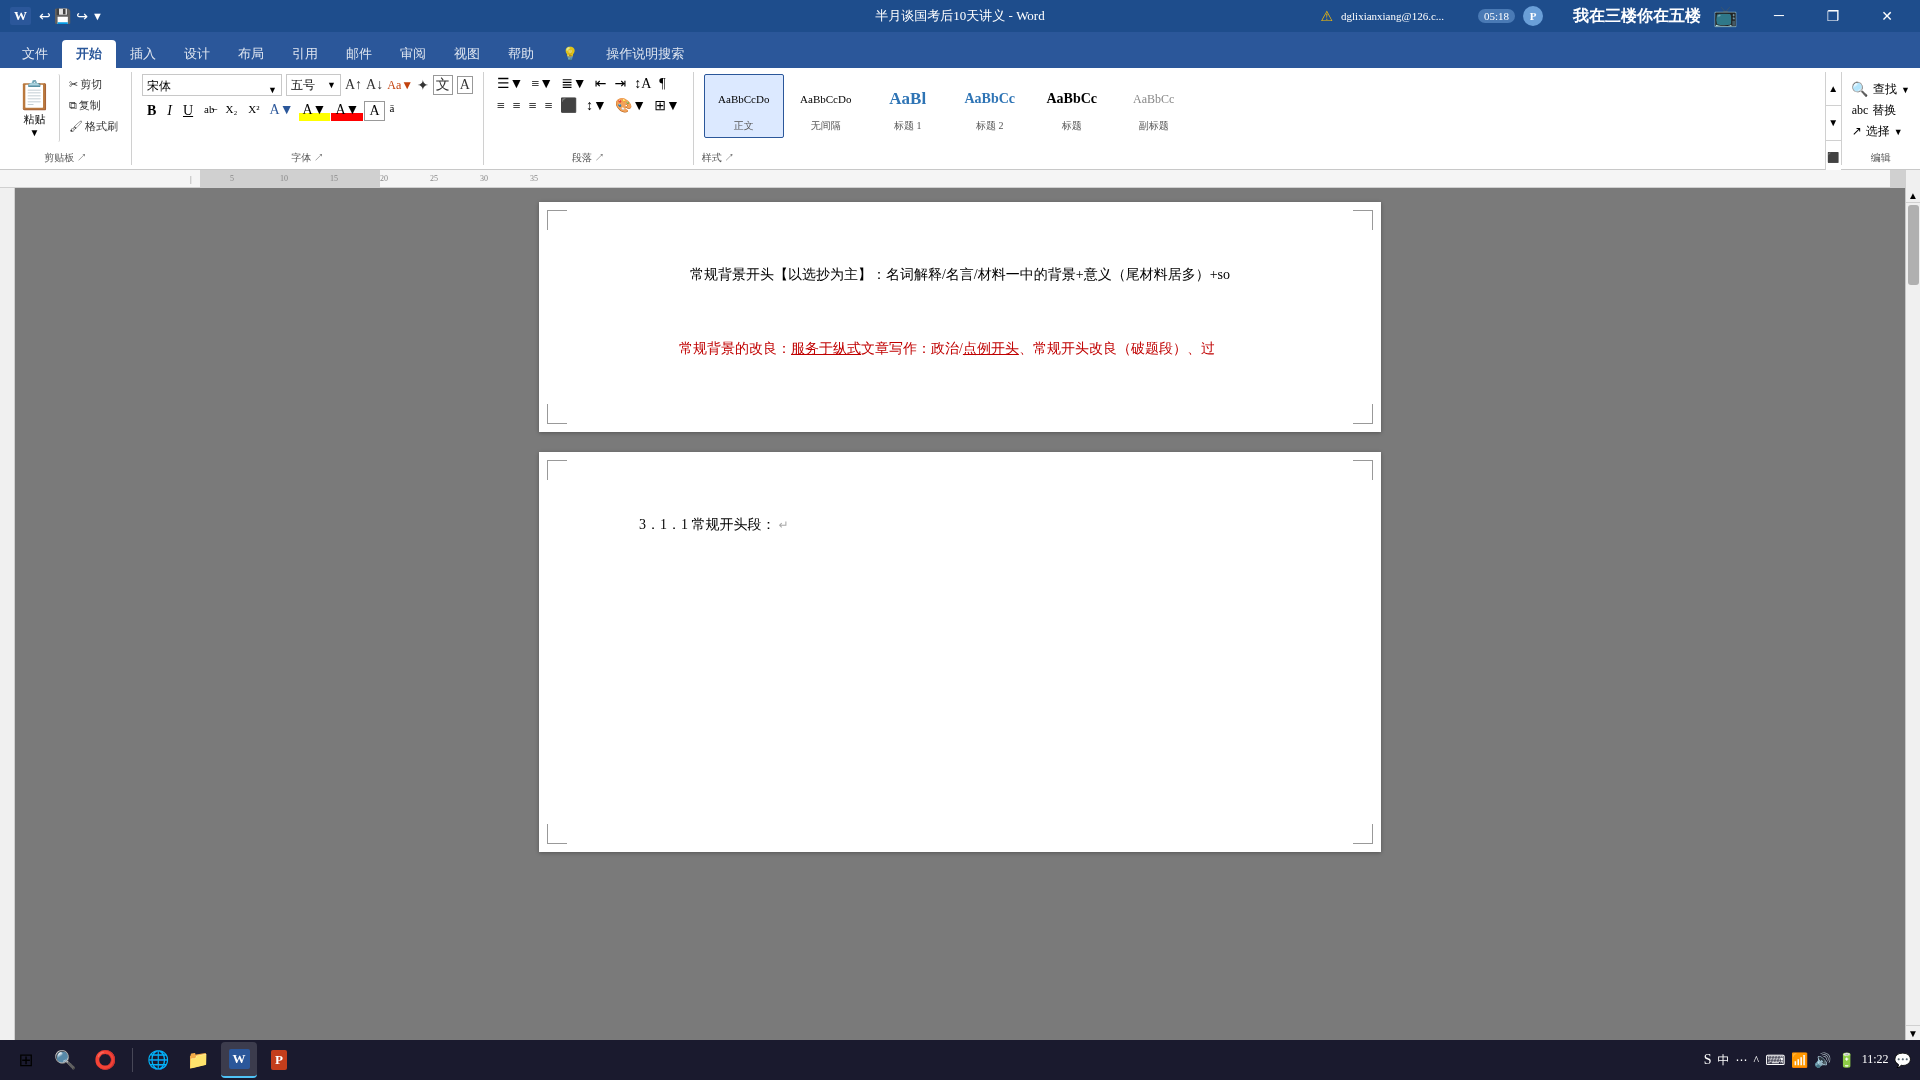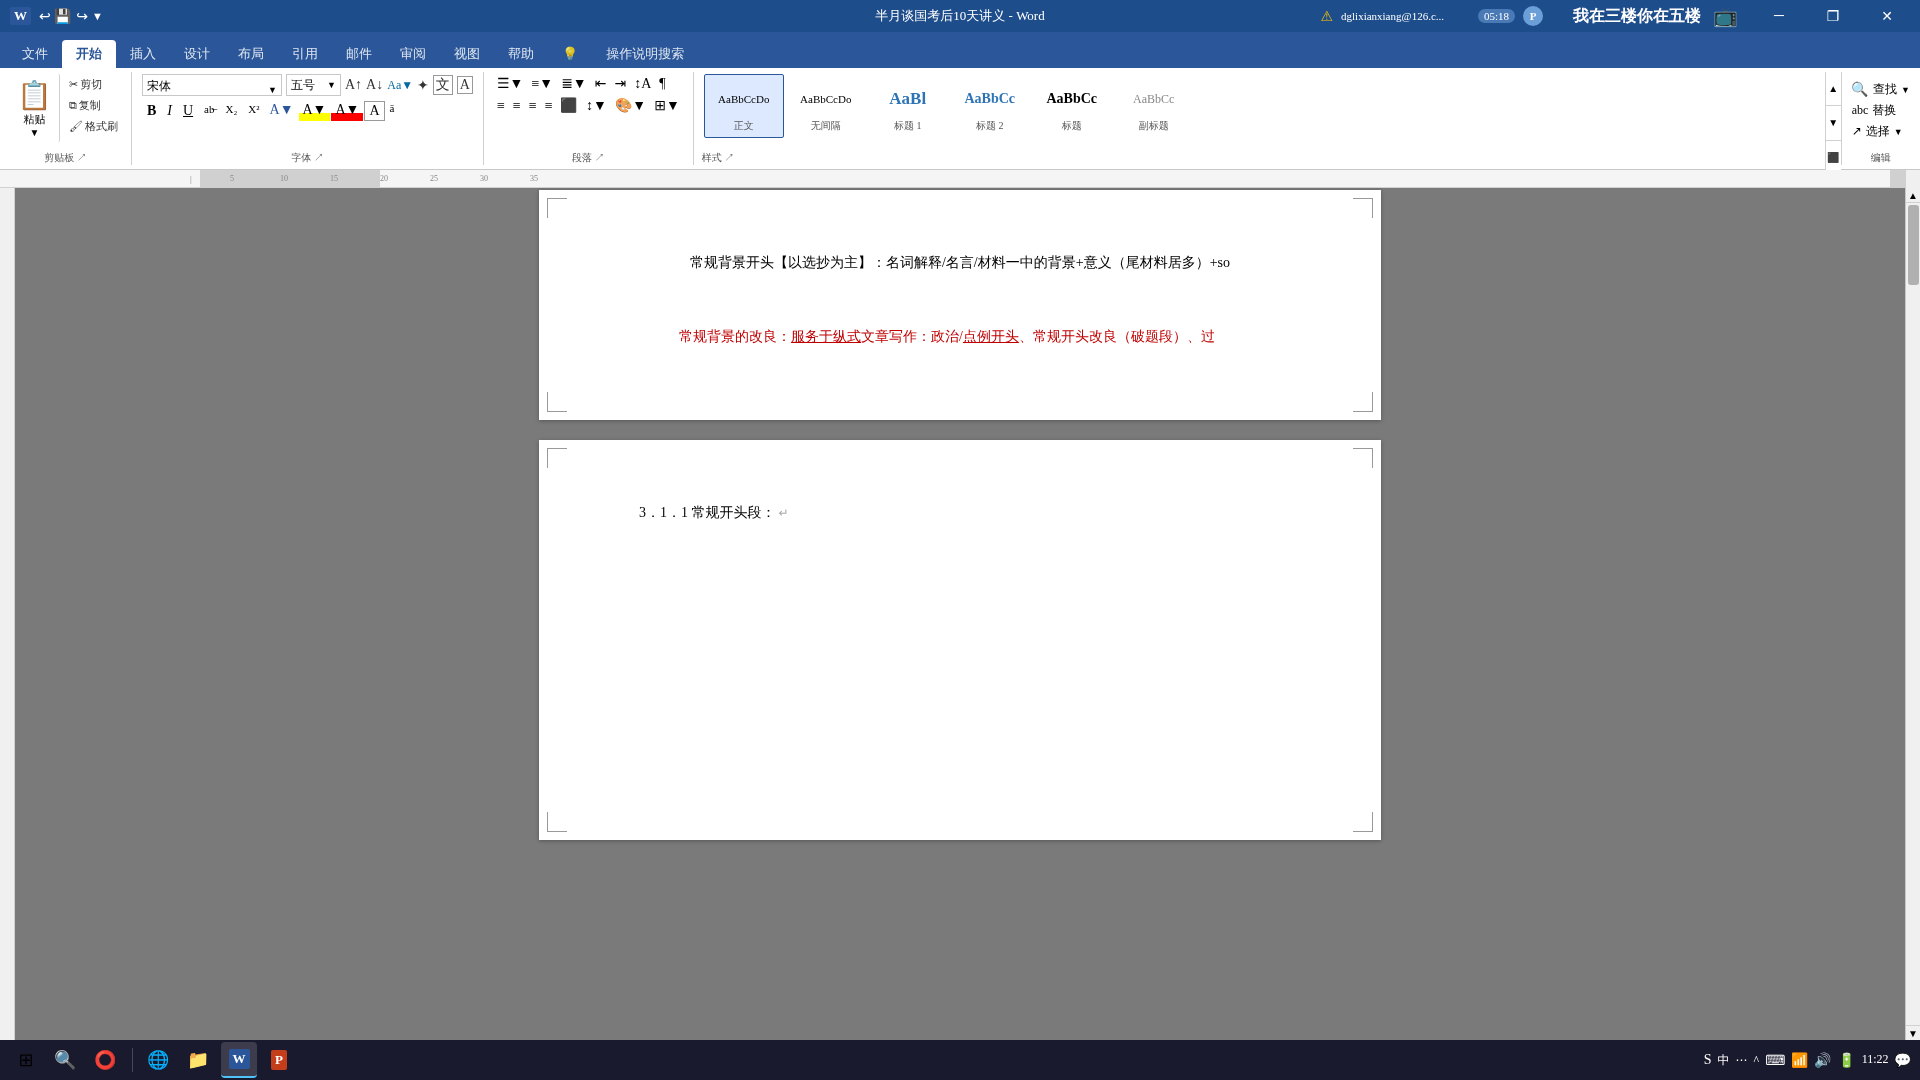--- a/index.html
+++ b/index.html
@@ -319,21 +319,21 @@
         <div class="font-selector">
           <span>宋体</span>
           <span style="margin-left:auto;font-size:9px;">▼</span>
         </div>
         <div class="font-size-selector">
           <span>五号</span>
           <span style="margin-left:auto;font-size:9px;">▼</span>
         </div>
         <span style="font-size:14px;cursor:pointer;color:#333;">A↑</span>
         <span style="font-size:14px;cursor:pointer;color:#333;">A↓</span>
-        <span style="font-size:12px;cursor:pointer;color:#0369a1;">Aa▼</span>
+        <span style="font-size:12px;cursor:pointer;color:#c2410c;">Aa▼</span>
         <span style="font-size:14px;cursor:pointer;color:#333;">✦</span>
         <span style="font-size:14px;cursor:pointer;color:#333;border:1px solid #999;padding:0 2px;">文</span>
         <span style="font-size:14px;cursor:pointer;color:#333;border:1px solid #999;padding:0 2px;">A</span>
       </div>
       <div class="font-format-row">
         <span style="font-weight:bold;font-size:14px;padding:1px 4px;cursor:pointer;border:1px solid transparent;">B</span>
         <span style="font-style:italic;font-size:14px;padding:1px 4px;cursor:pointer;border:1px solid transparent;">I</span>
         <span style="text-decoration:underline;font-size:14px;padding:1px 4px;cursor:pointer;border:1px solid transparent;">U</span>
         <span style="font-size:11px;padding:1px 4px;cursor:pointer;border:1px solid transparent;">ab̶</span>
         <span style="font-size:11px;padding:1px 4px;cursor:pointer;border:1px solid transparent;">X₂</span>
@@ -451,21 +451,21 @@
 
   <div style="width:15px;height:18px;background:#f0f0f0;border-left:1px solid #d0d0d0;"></div>
 </div>
 
 <div style="display:flex;height:calc(1080px - 32px - 36px - 102px - 18px - 40px);position:relative;">
 
   <div style="width:15px;background:#f0f0f0;border-right:1px solid #d0d0d0;display:flex;flex-direction:column;align-items:center;padding:2px 0;"></div>
 
   <div style="flex:1;background:#7a7a7a;overflow-y:hidden;display:flex;flex-direction:column;align-items:center;padding-top:0;">
 
-    <div class="page" style="min-height:230px;margin-top:2px;">
+    <div class="page" style="min-height:230px;margin-top:14px;">
       <div class="corner-mark corner-tl"></div>
       <div class="corner-mark corner-tr"></div>
       <div class="corner-mark corner-bl"></div>
       <div class="corner-mark corner-br"></div>
       <div class="page-content">
         <p style="text-align:center;font-size:14px;color:#000;margin-bottom:8px;">
           <span>常规背景开头【以选抄为主】：名词解释/名言/材料一中的背景+意义（尾材料居多）+so</span>
         </p>
         <p style="margin-bottom:16px;">&nbsp;</p>
         <p style="font-size:14px;margin-left:60px;">

